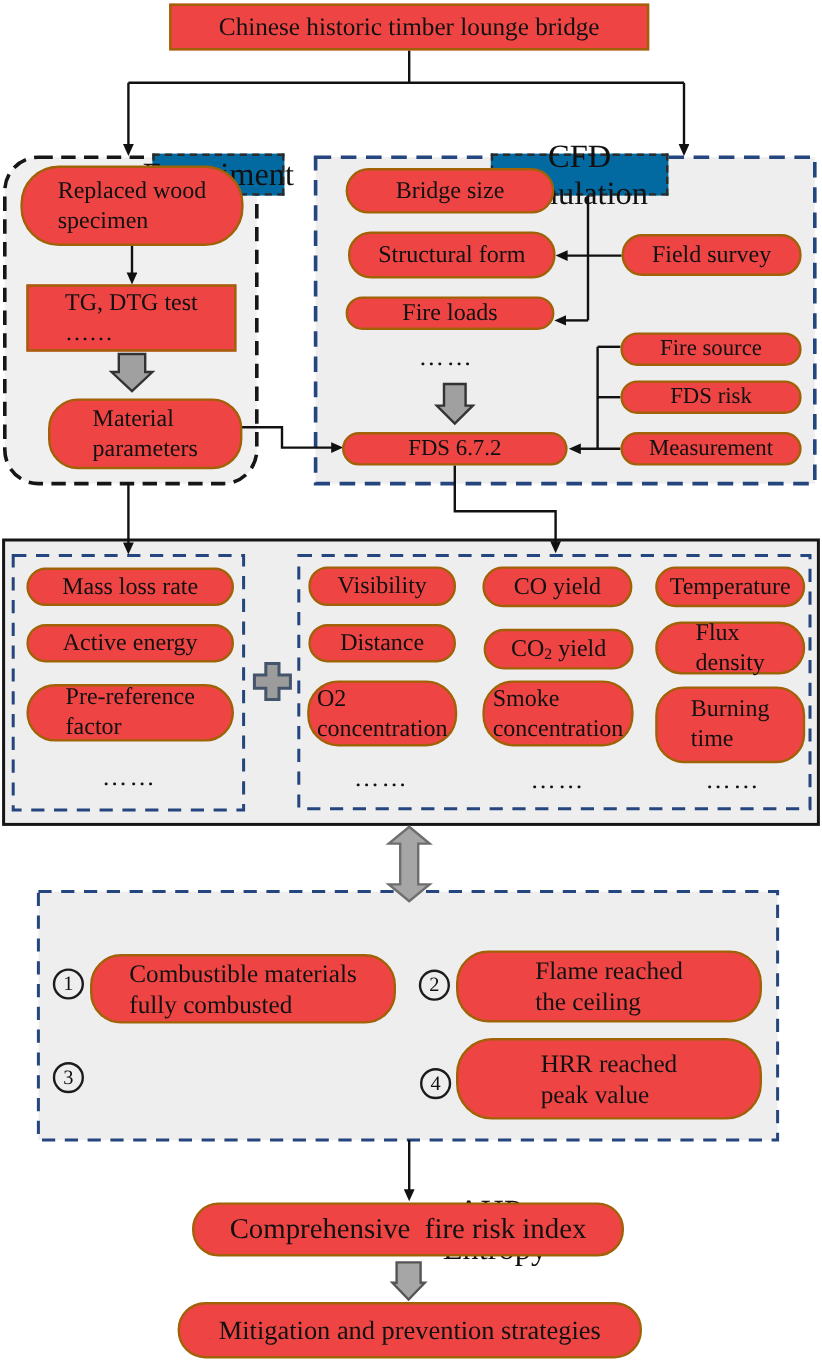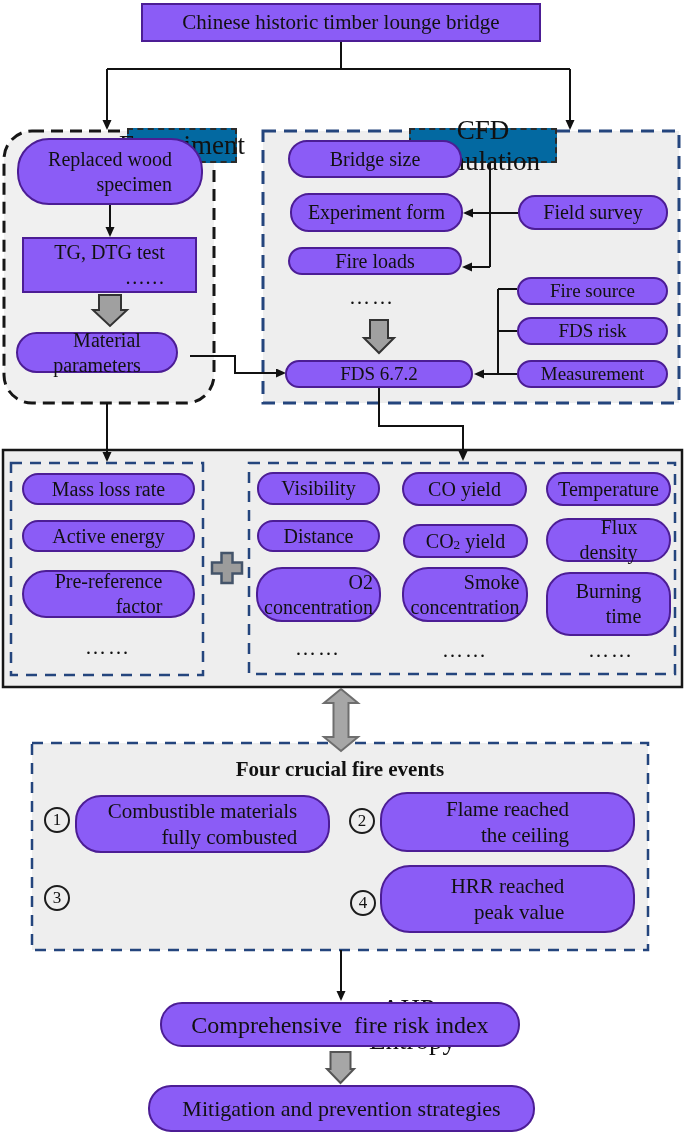--- a/index.html
+++ b/index.html
@@ -1,18 +1,18 @@
 <!DOCTYPE html>
 <html><head>
 <meta charset="utf-8">
 <style>
   html,body{margin:0;padding:0;background:#fff;}
   #page{position:relative;width:685px;height:1135px;background:#fff;font-family:"Liberation Serif",serif;color:#111;overflow:hidden;}
   #layer{position:absolute;left:0;top:0;}
-  .node{position:absolute;background:#8b5cf6;border:2px solid #4c1d95;display:flex;align-items:center;justify-content:center;text-align:right;font-size:20px;line-height:1.25;white-space:pre-line;box-sizing:border-box;}
+  .node{position:absolute;background:#ef4444;border:2px solid #a16207;display:flex;align-items:center;justify-content:center;text-align:left;font-size:20px;line-height:1.25;white-space:pre-line;box-sizing:border-box;}
   .labelbox{position:absolute;background:#0369a1;border:2px dashed #2b2b2b;display:flex;align-items:center;justify-content:center;text-align:center;font-size:27px;box-sizing:border-box;margin-top:48px;}
   .plain{position:absolute;display:flex;align-items:center;justify-content:center;text-align:center;font-size:21px;letter-spacing:2px;}
   .circlenum{position:absolute;width:26px;height:26px;border:2px solid #1c1c1c;border-radius:50%;display:flex;align-items:center;justify-content:center;font-size:17px;box-sizing:border-box;background:transparent;}
   .title{position:absolute;text-align:center;font-weight:bold;font-size:21px;}
   sub.s2{font-size:66%;line-height:0;position:relative;top:0.28em;}
 </style>
 </head>
 <body>
 
 <div id="page">
@@ -57,25 +57,25 @@
   </svg>
 
   <div class="node" style="left:141px;top:3px;width:400px;height:39px;font-size:21px">Chinese historic timber lounge bridge</div>
   <div class="labelbox" style="left:127px;top:80px;width:110px;height:35px">Experiment</div>
   <div class="labelbox" style="left:409px;top:80px;width:148px;height:35px">CFD simulation</div>
 
   <div class="node" style="left:17px;top:138px;width:186px;height:67px;border-radius:32px">Replaced wood
 specimen</div>
   <div class="node" style="left:22px;top:237px;width:175px;height:56px">TG, DTG test
 ……</div>
-  <div class="node" style="left:16px;top:332px;width:162px;height:41px;border-radius:25px">Material
+  <div class="node" style="left:40px;top:332px;width:162px;height:59px;border-radius:25px">Material
 parameters</div>
 
   <div class="node" style="left:288px;top:140px;width:174px;height:38px;border-radius:19px">Bridge size</div>
-  <div class="node" style="left:290px;top:193px;width:173px;height:39px;border-radius:19px">Experiment form</div>
+  <div class="node" style="left:290px;top:193px;width:173px;height:39px;border-radius:19px">Structural form</div>
   <div class="node" style="left:288px;top:247px;width:174px;height:28px;border-radius:19px">Fire loads</div>
   <div class="plain" style="left:327px;top:286px;width:90px;height:22px">……</div>
   <div class="node" style="left:518px;top:195px;width:150px;height:35px;border-radius:17px">Field survey</div>
   <div class="node" style="left:517px;top:277px;width:151px;height:28px;border-radius:14px;font-size:19px">Fire source</div>
   <div class="node" style="left:517px;top:317px;width:151px;height:28px;border-radius:14px;font-size:19px">FDS risk</div>
   <div class="node" style="left:517px;top:360px;width:151px;height:28px;border-radius:14px;font-size:19px">Measurement</div>
   <div class="node" style="left:285px;top:360px;width:188px;height:28px;border-radius:14px;font-size:19px">FDS 6.7.2</div>
 
   <div class="node" style="left:22px;top:473px;width:173px;height:32px;border-radius:16px">Mass loss rate</div>
   <div class="node" style="left:22px;top:520px;width:173px;height:32px;border-radius:16px">Active energy</div>
@@ -95,21 +95,20 @@
 concentration</div>
   <div class="plain" style="left:420px;top:639px;width:90px;height:22px">……</div>
 
   <div class="node" style="left:546px;top:472px;width:125px;height:34px;border-radius:17px">Temperature</div>
   <div class="node" style="left:546px;top:518px;width:125px;height:44px;border-radius:22px">Flux
 density</div>
   <div class="node" style="left:546px;top:572px;width:125px;height:64px;border-radius:24px">Burning
 time</div>
   <div class="plain" style="left:566px;top:639px;width:90px;height:22px">……</div>
 
-  <div class="title" style="left:32px;top:757px;width:616px;">Four crucial fire events</div>
   <div class="circlenum" style="left:44px;top:807px">1</div>
   <div class="node" style="left:75px;top:795px;width:255px;height:58px;border-radius:26px;font-size:21px">Combustible materials
 fully combusted</div>
   <div class="circlenum" style="left:349px;top:808px">2</div>
   <div class="node" style="left:380px;top:792px;width:255px;height:60px;border-radius:27px;font-size:21px">Flame reached
 the ceiling</div>
   <div class="circlenum" style="left:44px;top:885px">3</div>
   <div class="circlenum" style="left:350px;top:890px">4</div>
   <div class="node" style="left:380px;top:865px;width:255px;height:68px;border-radius:30px;font-size:21px">HRR reached
 peak value</div>

